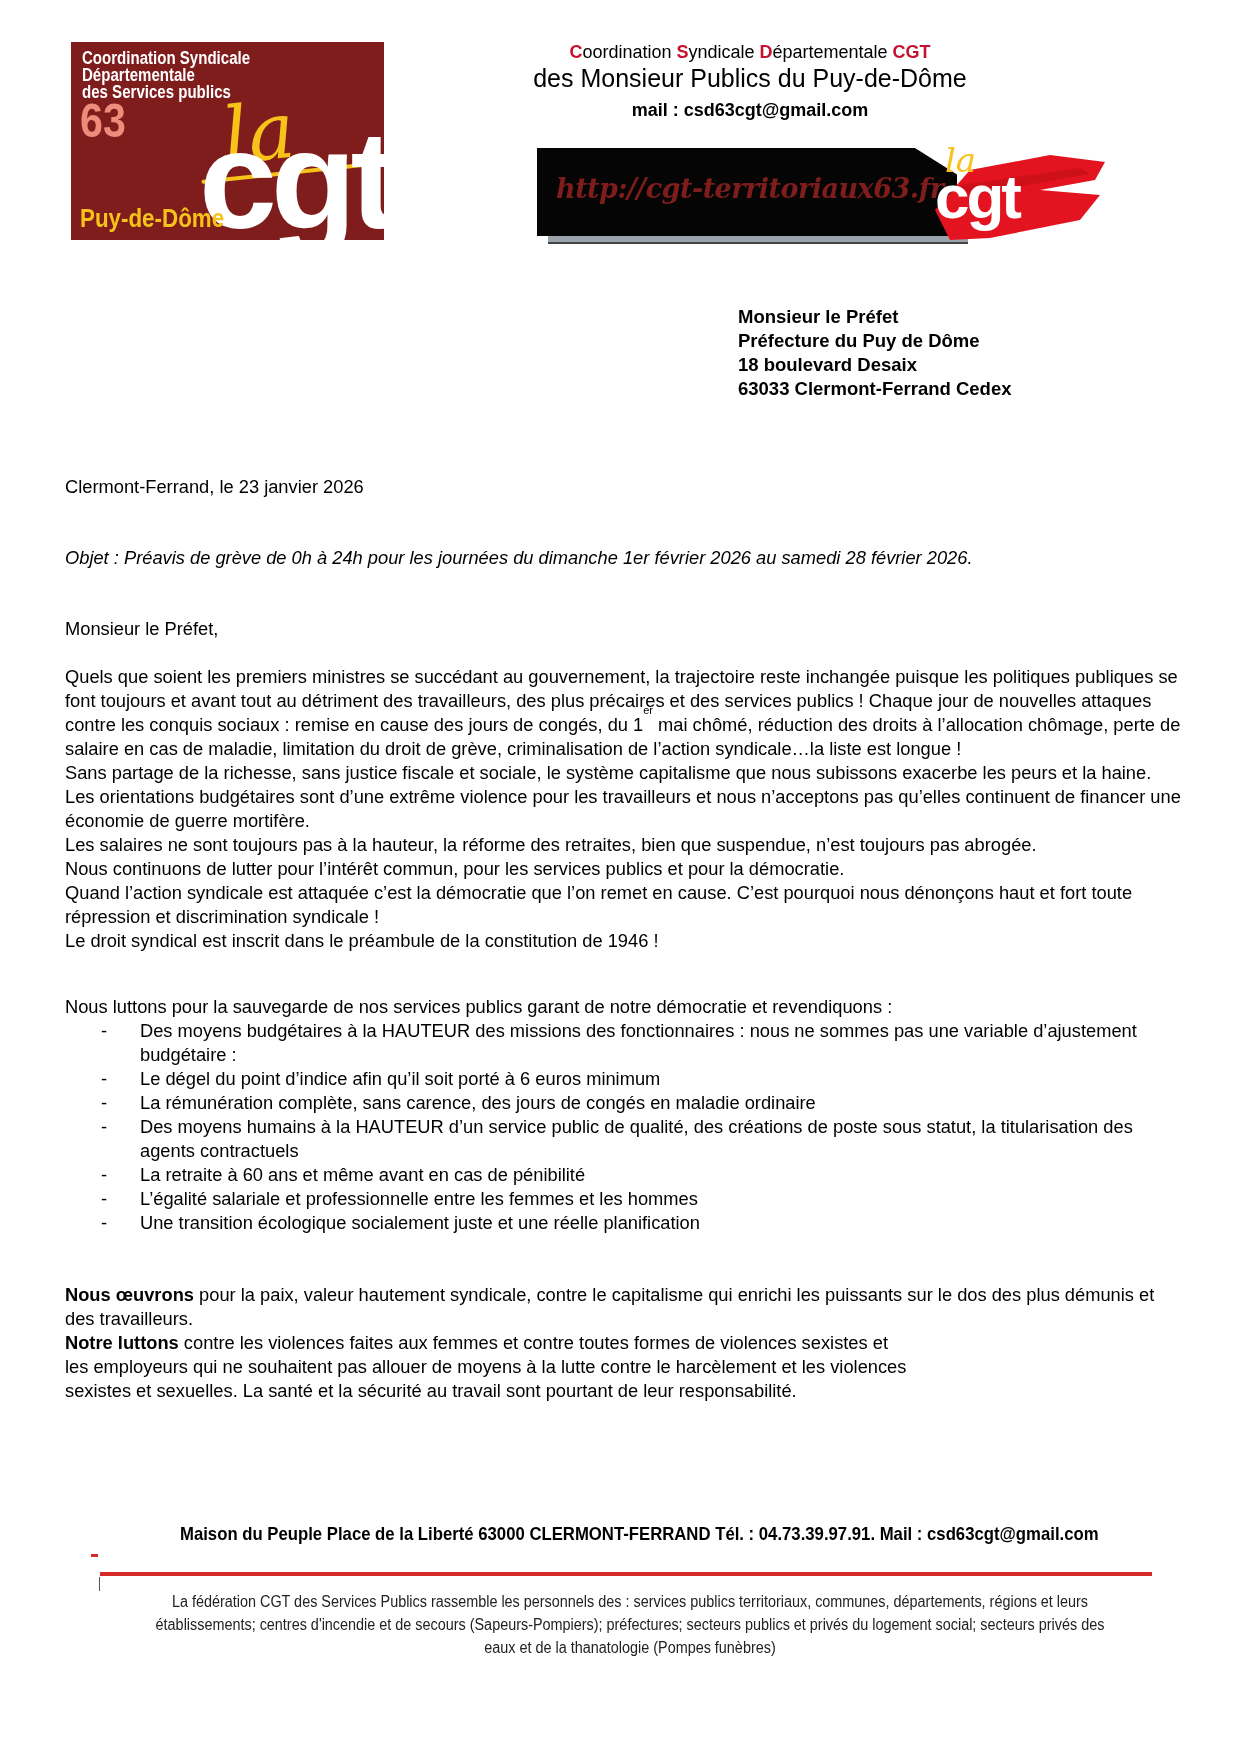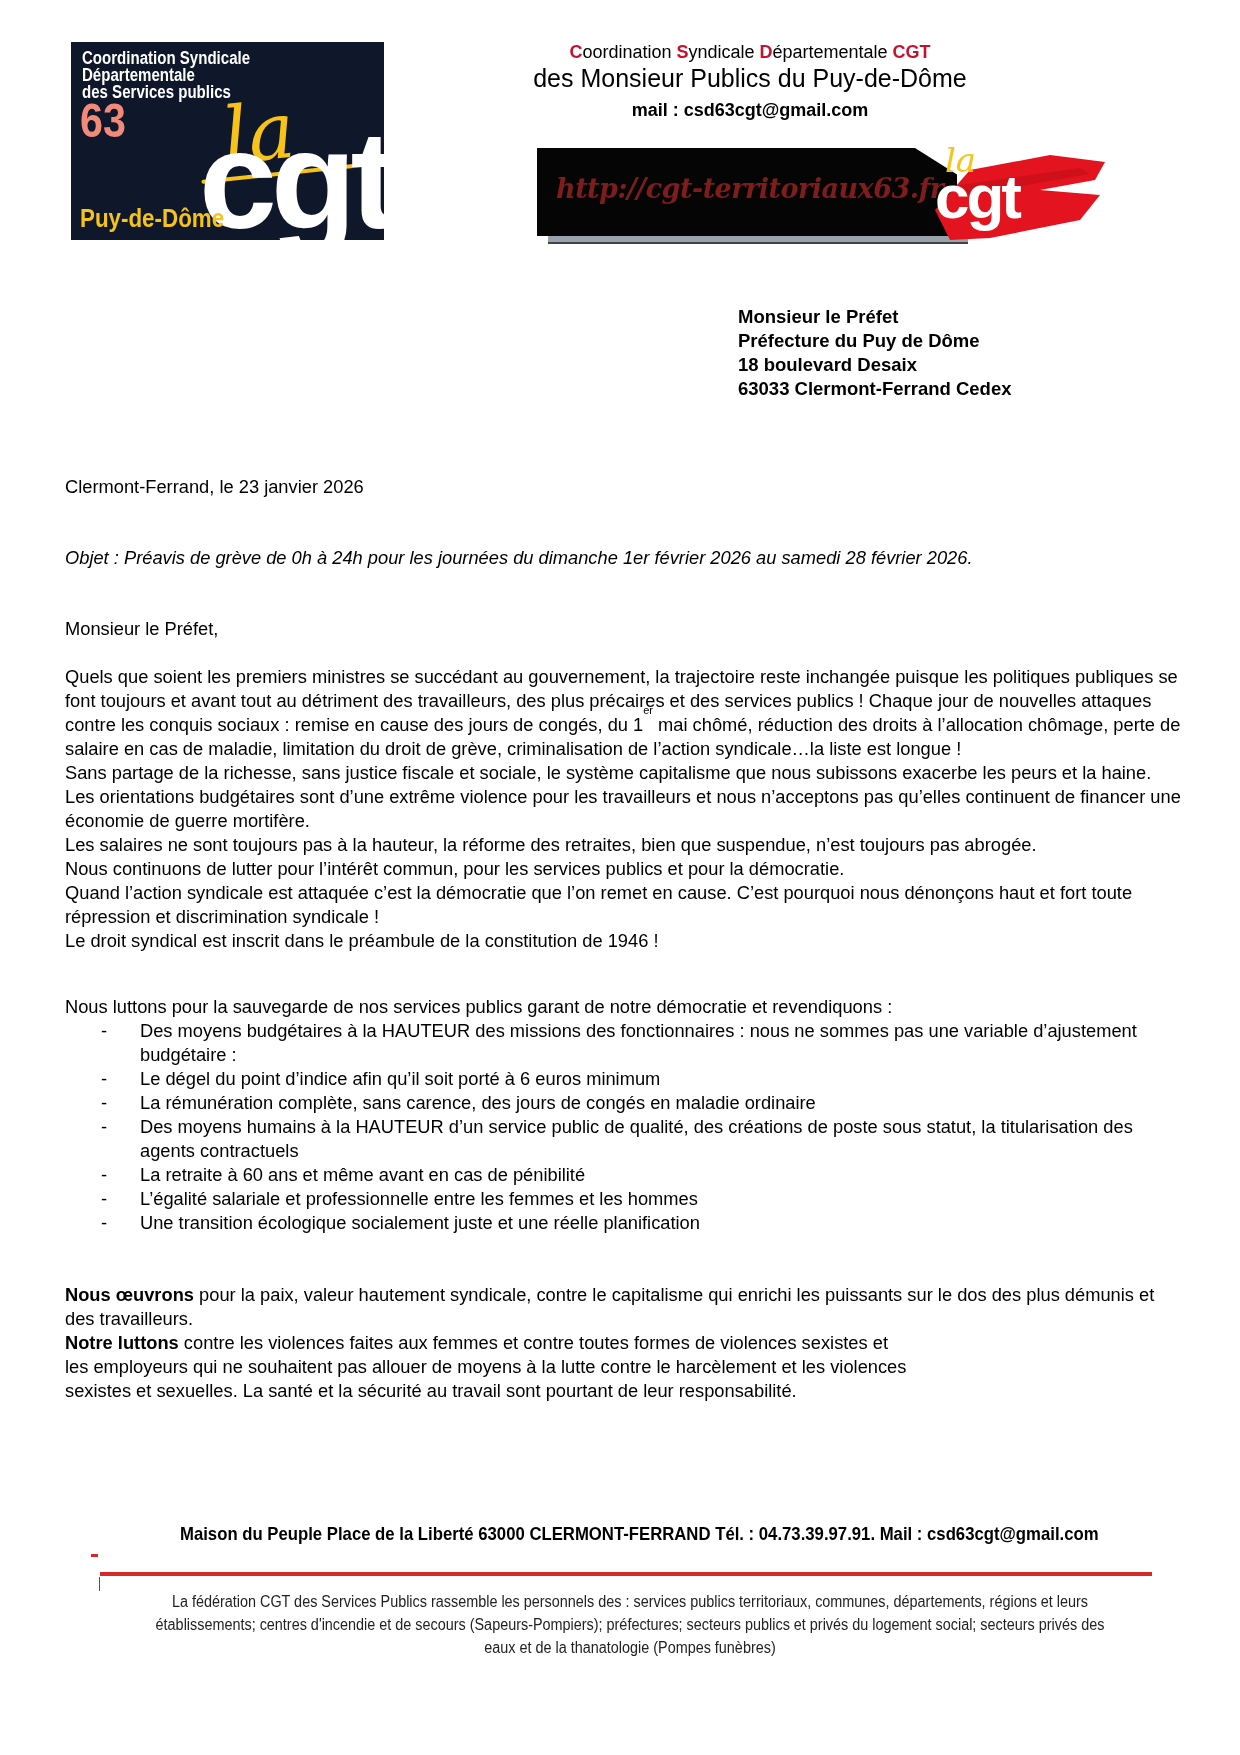--- a/index.html
+++ b/index.html
@@ -1,21 +1,21 @@
 <!DOCTYPE html>
 <html><head>
 <meta charset="utf-8">
 <style>
   html, body { margin: 0; padding: 0; background: #ffffff; }
   body { width: 1240px; height: 1755px; position: relative; overflow: hidden;
          font-family: "Liberation Sans", sans-serif; color: #000; }
   .abs { position: absolute; }
 
   
-  .logo { left: 71px; top: 42px; width: 313px; height: 198px; background: #0f172a; overflow: hidden; }
+  .logo { left: 71px; top: 42px; width: 313px; height: 198px; background: #7f1d1d; overflow: hidden; }
   .logo .l1 { position: absolute; left: 11px; top: 8px; color: #fff; font-weight: bold;
               font-size: 17.5px; line-height: 17px; font-family: "Liberation Sans", sans-serif;
               transform: scaleX(0.86); transform-origin: left top; white-space: nowrap; }
   .logo .n63 { position: absolute; left: 9px; top: 55px; color: #f08a7a; font-weight: bold;
                font-size: 48px; line-height: 48px; transform: scaleX(0.86); transform-origin: left top; }
   .logo .la { position: absolute; left: 152px; top: 52px; color: #f7c31a; font-style: italic;
               font-family: "DejaVu Serif", serif; font-size: 78px; line-height: 78px; transform: rotate(-6deg); }
   .logo .swoosh { position: absolute; left: 130px; top: 128px; width: 190px; height: 4px; background: #f7c31a;
                   transform: rotate(-6deg); border-radius: 2px; }
   .logo .cgt { position: absolute; left: 128px; top: 78px; color: #fff; font-weight: bold;

